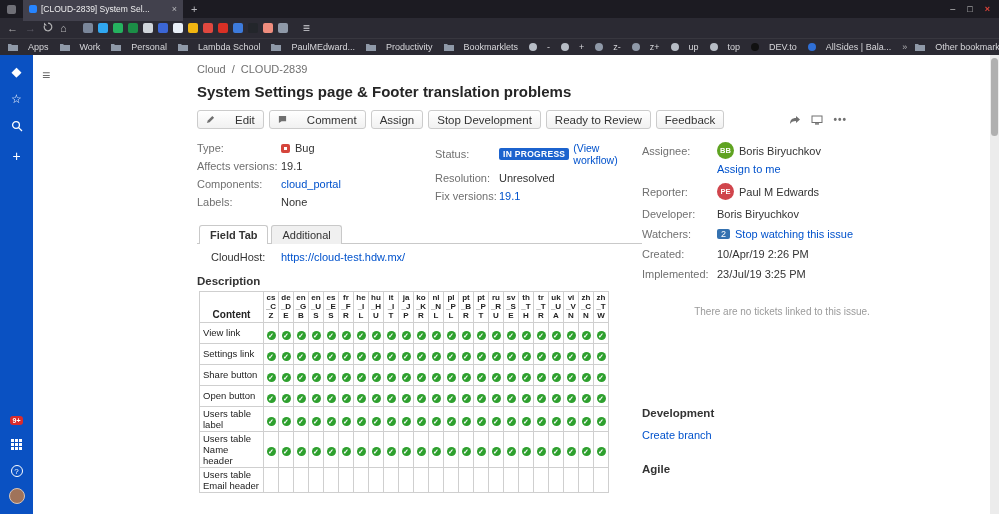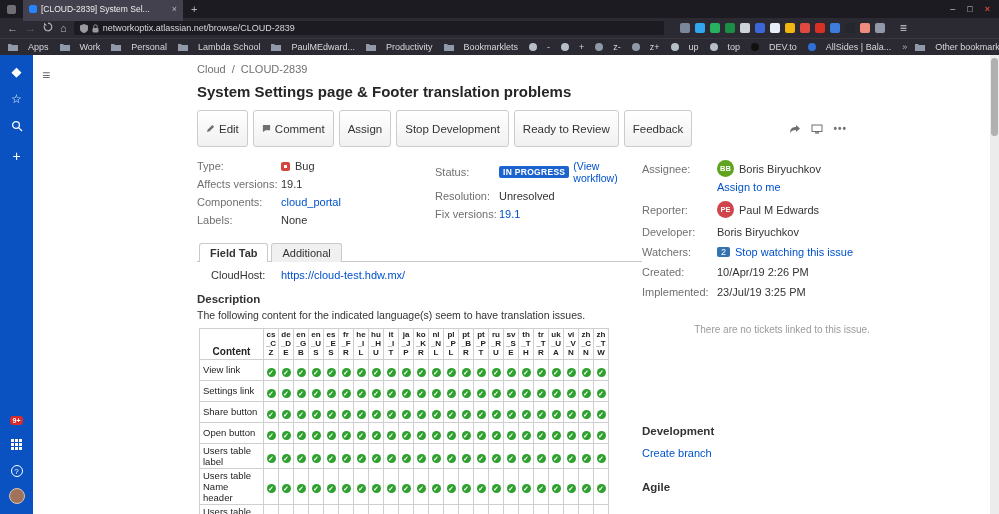--- a/index.html
+++ b/index.html
@@ -54,21 +54,21 @@
 
   .content { flex:1; position:relative; background:#fff; overflow:hidden; }
   .hamburger { position:absolute; left:9px; top:12px; color:#6b6b6b; font-size:14px; }
   .main { position:absolute; left:164px; top:8px; width:790px; }
 
   .breadcrumb { font-size:11px; color:#707070; display:flex; gap:6px; }
   .breadcrumb a { color:#707070; text-decoration:none; }
   .page-title { font-size:15px; font-weight:bold; color:#262626; margin:8px 0 10px; }
 
   .toolbar { width:650px; display:flex; gap:5px; align-items:center; }
-  .btn { display:inline-flex; align-items:center; gap:4px; height:37px; padding:0 8px;
+  .btn { display:inline-flex; align-items:center; gap:20px; height:19px; padding:0 8px;
     background:linear-gradient(#ffffff,#f1f1f1); border:1px solid #cccccc; border-radius:3px;
     font-size:11.5px; color:#333; white-space:nowrap; }
   .toolbar-right { margin-left:auto; display:flex; gap:10px; align-items:center; color:#707070; }
   .more-dots { font-size:10px; font-weight:bold; color:#707070; letter-spacing:1px; }
 
   .detailgrid { display:flex; margin-top:13px; }
   .left-wrap { width:445px; flex:0 0 auto; }
   .cols { display:flex; }
   .col-details { width:238px; flex:0 0 auto; }
   .col-status { width:207px; flex:0 0 auto; }
@@ -149,34 +149,20 @@
   <div class="navbar">
     <span class="nav-glyph">←</span>
     <span class="nav-glyph dis">→</span>
     <span class="nav-glyph">
       <svg width="10" height="10" viewBox="0 0 10 10">
           <path d="M5 1.2a3.8 3.8 0 1 1-3.6 2.6" fill="none" stroke="#b1b1b3" stroke-width="1.2"></path>
           <path d="M1 0.6v3h3z" fill="#b1b1b3"></path>
         </svg>
     </span>
     <span class="nav-glyph">⌂</span>
-    <div class="urlbar">
-      <span>
-        <svg width="8" height="9" viewBox="0 0 8 9">
-            <path d="M4 0L8 1.5V5c0 2-1.8 3.4-4 4C1.8 8.4 0 7 0 5V1.5z" fill="#9a9aa0"></path>
-          </svg>
-      </span>
-      <span>
-        <svg width="7" height="9" viewBox="0 0 7 9">
-            <rect x="0.5" y="4" width="6" height="4.5" rx="1" fill="#9a9aa0"></rect>
-            <path d="M1.8 4V2.5a1.7 1.7 0 0 1 3.4 0V4" fill="none" stroke="#9a9aa0"></path>
-          </svg>
-      </span>
-      <span class="url-text">networkoptix.atlassian.net/browse/CLOUD-2839</span>
-    </div>
     <div class="extrow" id="ext-row">
         <span class="ext-icon" style="background: rgb(122, 134, 154);"></span>
         <span class="ext-icon" style="background: rgb(48, 167, 240);"></span>
         <span class="ext-icon" style="background: rgb(37, 177, 95);"></span>
         <span class="ext-icon" style="background: rgb(27, 142, 70);"></span>
         <span class="ext-icon" style="background: rgb(207, 212, 218);"></span>
         <span class="ext-icon" style="background: rgb(59, 102, 214);"></span>
         <span class="ext-icon" style="background: rgb(232, 238, 247);"></span>
         <span class="ext-icon" style="background: rgb(242, 182, 17);"></span>
         <span class="ext-icon" style="background: rgb(225, 72, 63);"></span>
@@ -401,21 +387,20 @@
             <div class="tabs">
               <span class="tab-item active">Field Tab</span>
               <span class="tab-item">Additional</span>
             </div>
             <div class="cloudhost">
               <span class="ch-label">CloudHost:</span>
               <a href="#" class="jlink">https://cloud-test.hdw.mx/</a>
             </div>
 
             <div class="desc-head">Description</div>
-            <div class="desc-intro">The following content for the indicated language(s) seem to have translation issues.</div>
 
             <table class="langs">
               <thead>
                 <tr id="lang-header-row">
                   <th class="contenth">Content</th>
                 <th class="lang">cs
 _C
 Z</th>
                     <th class="lang">de
 _D

